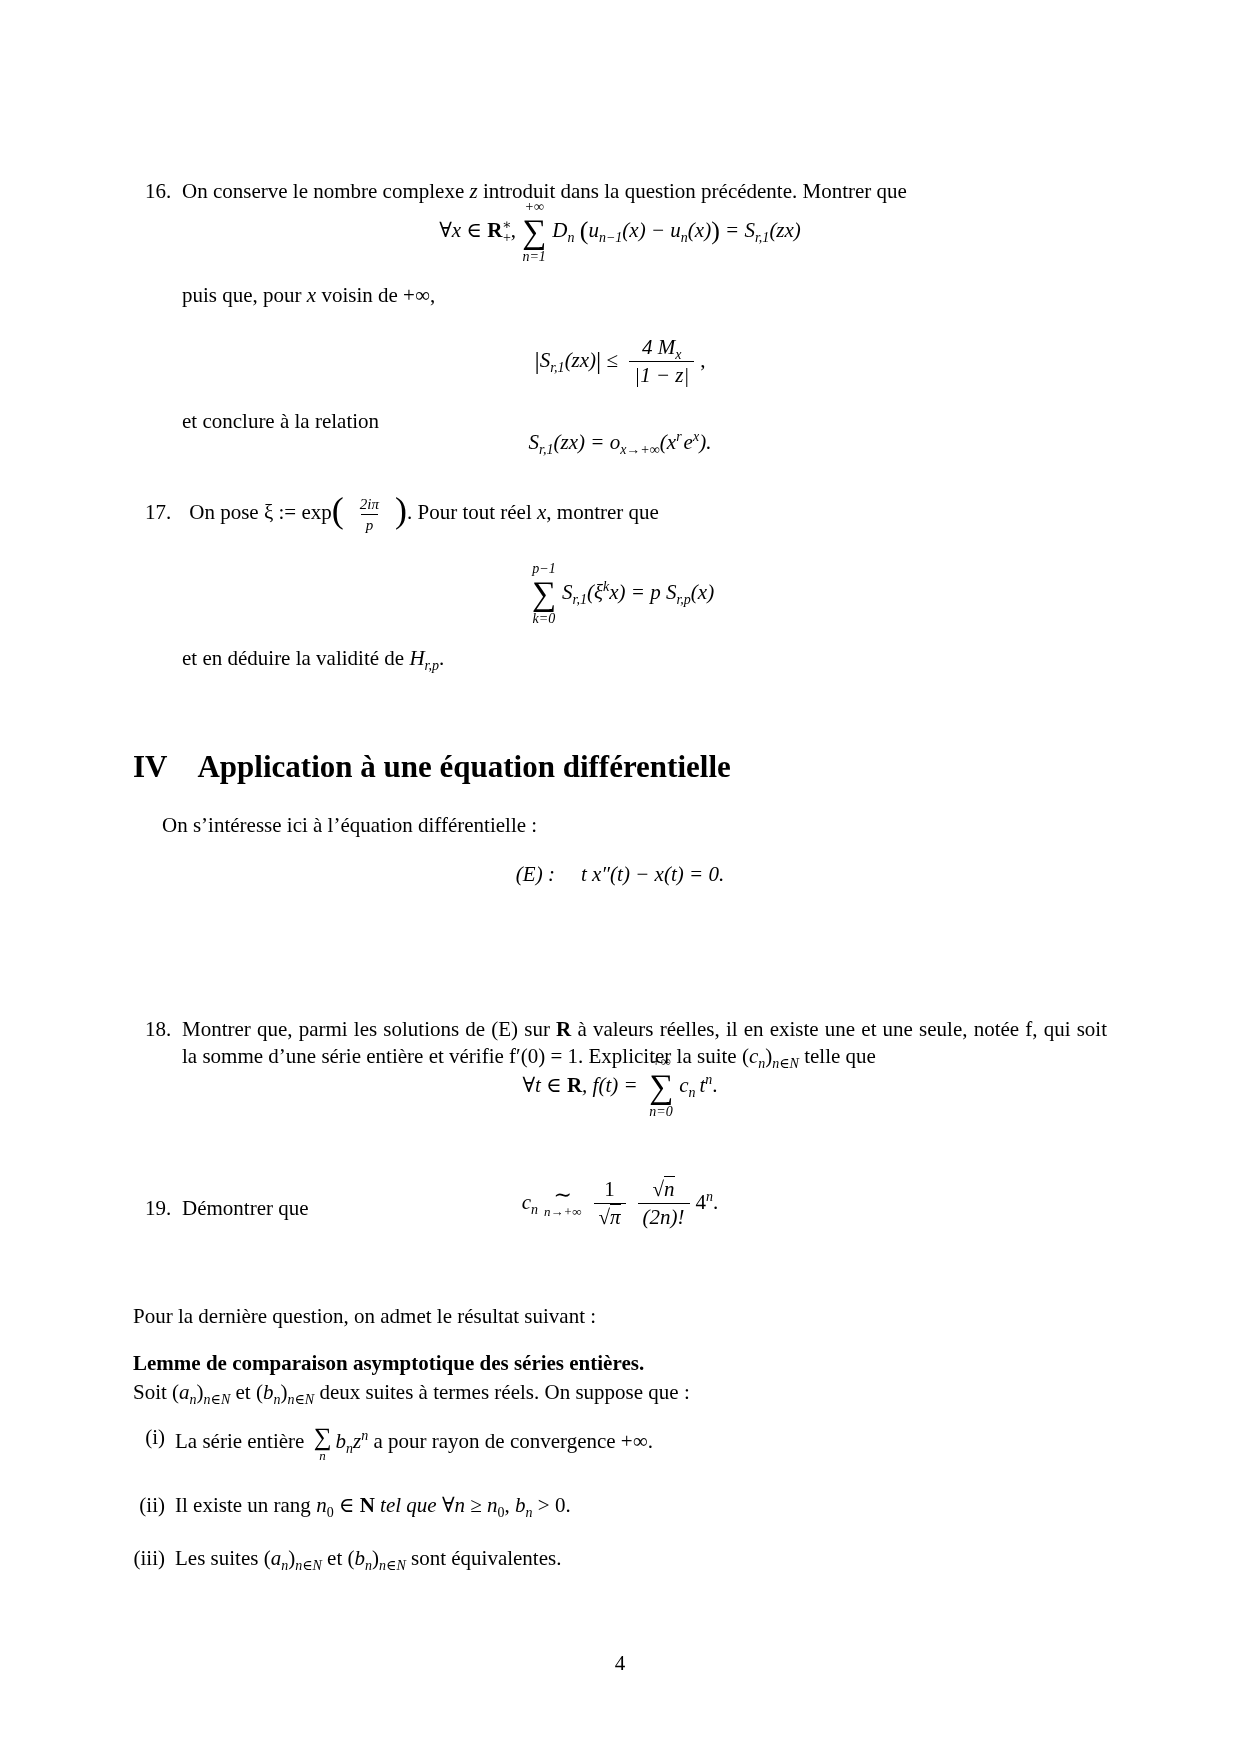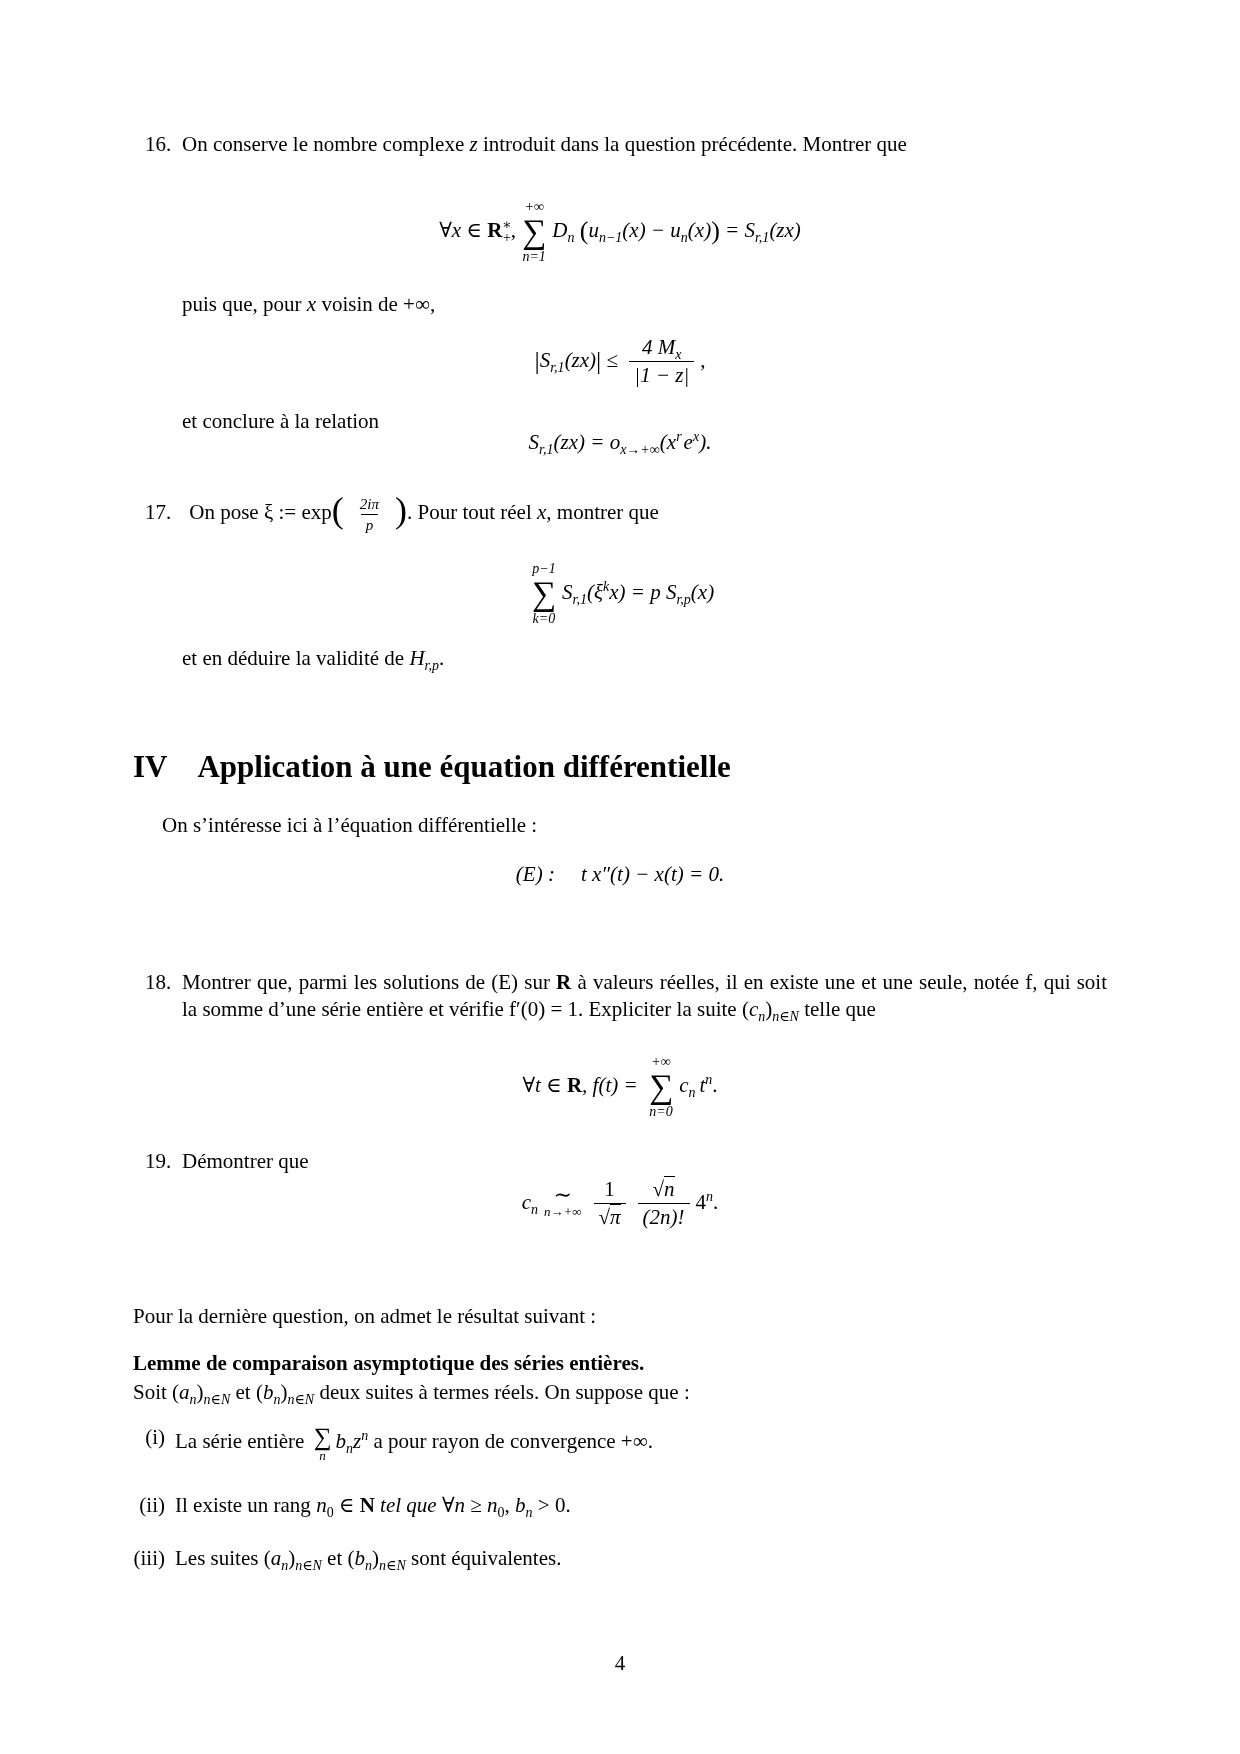--- a/index.html
+++ b/index.html
@@ -38,21 +38,21 @@
   .unop { display:inline-flex; flex-direction:column; align-items:center;
           vertical-align:middle; line-height:1; margin:0 6px; position:relative; top:-2px; }
   .unop .tl { font-size:22px; line-height:0.9; font-style:normal; }
   .unop .lim { font-size:13px; font-style:italic; }
   
   .dl  { font-size:26px; font-style:normal; line-height:0; vertical-align:-2px; }
   .dl2 { font-size:36px; font-style:normal; line-height:0; vertical-align:-3px; }
   
   .rad { border-top:1.4px solid #000; }
   
-  .li { left:145px; width:962px; }
+  .li { left:145px; width:962px;margin-top:47px; }
   .li .num { position:absolute; left:0; top:0; }
   .li .body { display:block; margin-left:37px; text-align:justify; }
   .para { line-height:27px; }
   .sec { left:133px; font-size:31px; font-weight:700; line-height:1.1; }
   .sec .numeral { margin-right:30px; }
   .lem { left:133px; width:974px; }
   .lem .lab { position:absolute; left:0; top:0; width:32px; text-align:right; }
   .lem .body { display:block; margin-left:42px; }
   .pageno { left:133px; width:974px; text-align:center; }
   .bold-line { font-weight:700; }
@@ -68,21 +68,21 @@
   </div>
 
   <div class="abs eqc" style="top:199px">
     <span class="mi">∀x ∈ </span><span class="bf">R</span><span class="sp rm">∗</span><span class="sb rm pull">+</span><span class="rm">,</span><span class="mop">
         <span class="lim">+∞</span>
         <span class="sg">∑</span>
         <span class="lim">n=1</span>
       </span><span class="mi">D</span><span class="sb mi">n</span> <span class="dl">(</span><span class="mi">u</span><span class="sb mi">n−1</span><span class="mi">(x) − u</span><span class="sb mi">n</span><span class="mi">(x)</span><span class="dl">)</span><span class="mi"> = S</span><span class="sb mi">r,1</span><span class="mi">(zx)</span>
   </div>
 
-  <div class="abs para" style="top:291px; left:182px">
+  <div class="abs para" style="top:282px; left:182px">
     <span>puis que, pour </span><span class="mi">x</span><span> voisin de +∞,</span>
   </div>
 
   <div class="abs eqc" style="top:334px">
     <span class="dl">|</span><span class="mi">S</span><span class="sb mi">r,1</span><span class="mi">(zx)</span><span class="dl">|</span><span class="rm"> ≤ </span><span class="frac">
         <span class="numr"><span class="mi">4 M</span><span class="sb mi">x</span></span>
         <span class="den mi">|1 − z|</span>
       </span><span class="rm">,</span>
   </div>
 

